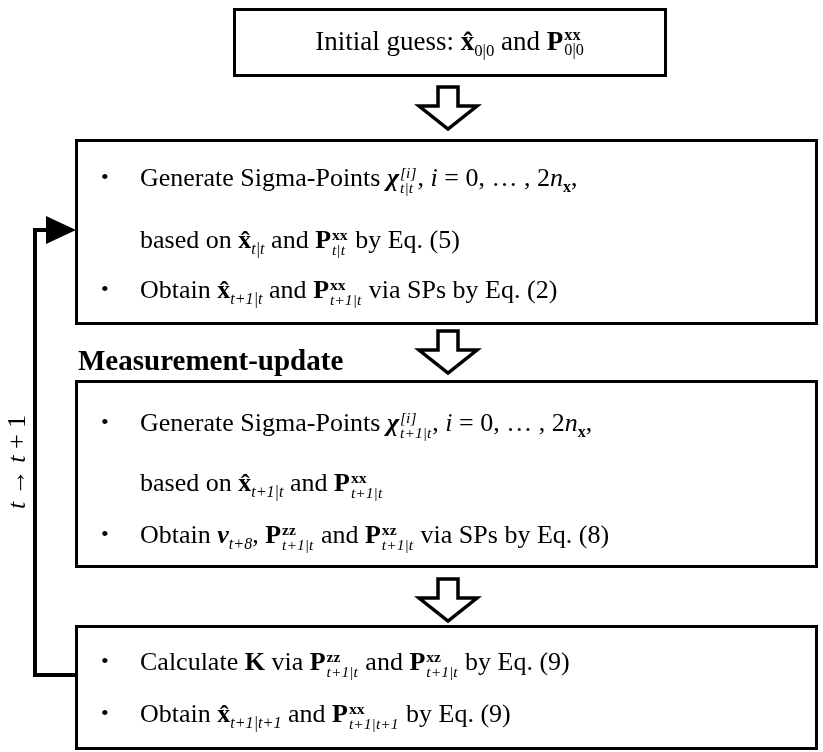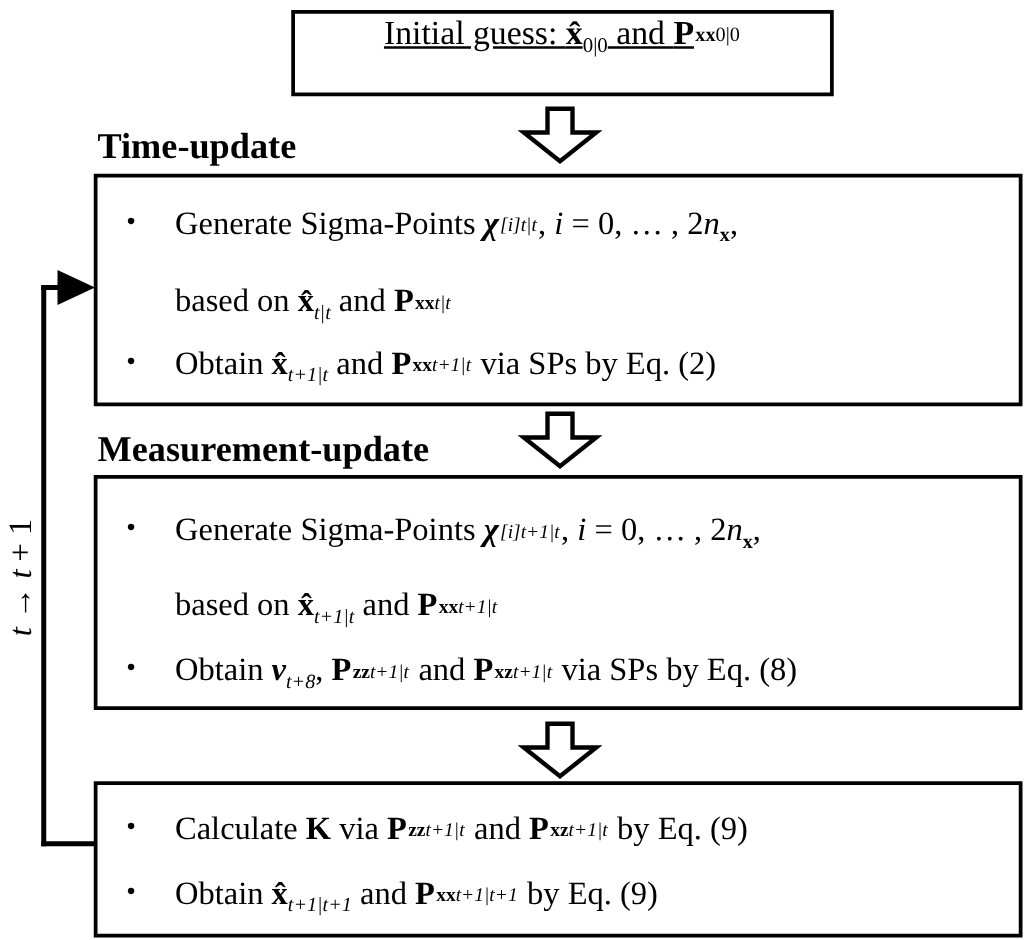--- a/index.html
+++ b/index.html
@@ -2,41 +2,41 @@
 <html><head>
 <meta charset="utf-8">
 <style>
   html,body{margin:0;padding:0;background:#ffffff;}
   .canvas{
     position:relative;width:823px;height:752px;background:#ffffff;
     font-family:"Liberation Serif","DejaVu Serif",serif;color:#000;
     overflow:hidden;
   }
   .box{position:absolute;border:3px solid #000;background:#fff;box-sizing:border-box;}
-  .topbox{left:233px;top:8px;width:434px;height:69px;display:flex;justify-content:center;font-size:27px;text-decoration:underline;}
+  .topbox{left:233px;top:8px;width:434px;height:69px;display:flex;align-items:center;justify-content:center;font-size:27px;}
   .sec-heading{position:absolute;left:78px;font-weight:bold;font-size:29px;letter-spacing:0px;}
   .h1{top:101px;}
   .h2{top:344px;}
   .h3{top:589px;}
   .stepbox{left:75px;box-sizing:border-box;}
   .b1{top:139px;width:743px;height:186px;padding-top:12px;}
   .b2{top:380px;width:743px;height:188px;padding-top:15px;}
   .b3{top:625px;width:743px;height:125px;padding-top:9px;}
   .line{position:relative;height:50px;display:flex;align-items:center;padding-left:62px;font-size:26px;white-space:nowrap;}
   .b2 .line{height:52px;}
   .b3 .line{height:52px;}
   .gap12{margin-top:12px;}
   .gap8{margin-top:8px;}
   .bullet{position:absolute;left:23px;top:50%;transform:translateY(-58%);font-size:22px;}
   
   .s-n{font-style:normal;font-weight:normal;}
   .s-i{font-style:italic;font-weight:normal;}
   .s-b{font-style:normal;font-weight:bold;}
   .s-bi{font-style:italic;font-weight:bold;}
-  .stk{display:inline-flex;flex-direction:row;align-items:flex-start;
+  .stk{display:inline-flex;flex-direction:column;align-items:flex-start;
        font-size:0.60em;line-height:0.98;vertical-align:middle;margin-left:1px;margin-right:1px;}
   sub.subo{font-size:0.62em;vertical-align:sub;line-height:0;}
   
   .darr{position:absolute;left:414px;width:68px;height:48px;}
   .a1{top:84px;}
   .a2{top:328px;}
   .a3{top:576px;}
   
   .loop-v{position:absolute;left:33px;top:228px;width:4px;height:449px;background:#000;}
   .loop-top{position:absolute;left:33px;top:228px;width:22px;height:4px;background:#000;}
@@ -62,36 +62,35 @@
   <svg class="darr a1" viewBox="0 0 68 48">
     <polygon points="24,3 44,3 44,22 63,22 34,45 5,22 24,22" fill="#fff" stroke="#000" stroke-width="3.5" stroke-linejoin="miter"></polygon>
   </svg>
   <svg class="darr a2" viewBox="0 0 68 48">
     <polygon points="24,3 44,3 44,22 63,22 34,45 5,22 24,22" fill="#fff" stroke="#000" stroke-width="3.5" stroke-linejoin="miter"></polygon>
   </svg>
   <svg class="darr a3" viewBox="0 0 68 48">
     <polygon points="24,3 44,3 44,22 63,22 34,45 5,22 24,22" fill="#fff" stroke="#000" stroke-width="3.5" stroke-linejoin="miter"></polygon>
   </svg>
 
-  <div class="sec-heading h1">Time-update</div>
   <div class="sec-heading h2">Measurement-update</div>
 
   <div class="box stepbox b1">
     <div class="line">
       <span class="bullet">•</span>
       <span><span class="s-n">Generate Sigma-Points </span><span class="s-bi">χ</span><span class="stk">
             <span class="s-i">[i]</span>
             <span class="s-i">t|t</span>
           </span><span class="s-n">, </span><span class="s-i">i</span><span class="s-n"> = 0, … , 2</span><span class="s-i">n</span><sub class="subo s-b">x</sub><span class="s-n">,</span></span>
     </div>
     <div class="line gap12">
       <span><span class="s-n">based on </span><span class="s-b">x̂</span><sub class="subo s-i">t|t</sub><span class="s-n"> and </span><span class="s-b">P</span><span class="stk">
             <span class="s-b">xx</span>
             <span class="s-i">t|t</span>
-          </span></span>
+          </span><span class="s-n"> by Eq. (5)</span></span>
     </div>
     <div class="line">
       <span class="bullet">•</span>
       <span><span class="s-n">Obtain </span><span class="s-b">x̂</span><sub class="subo s-i">t+1|t</sub><span class="s-n"> and </span><span class="s-b">P</span><span class="stk">
             <span class="s-b">xx</span>
             <span class="s-i">t+1|t</span>
           </span><span class="s-n"> via SPs by Eq. (2)</span></span>
     </div>
   </div>
 

